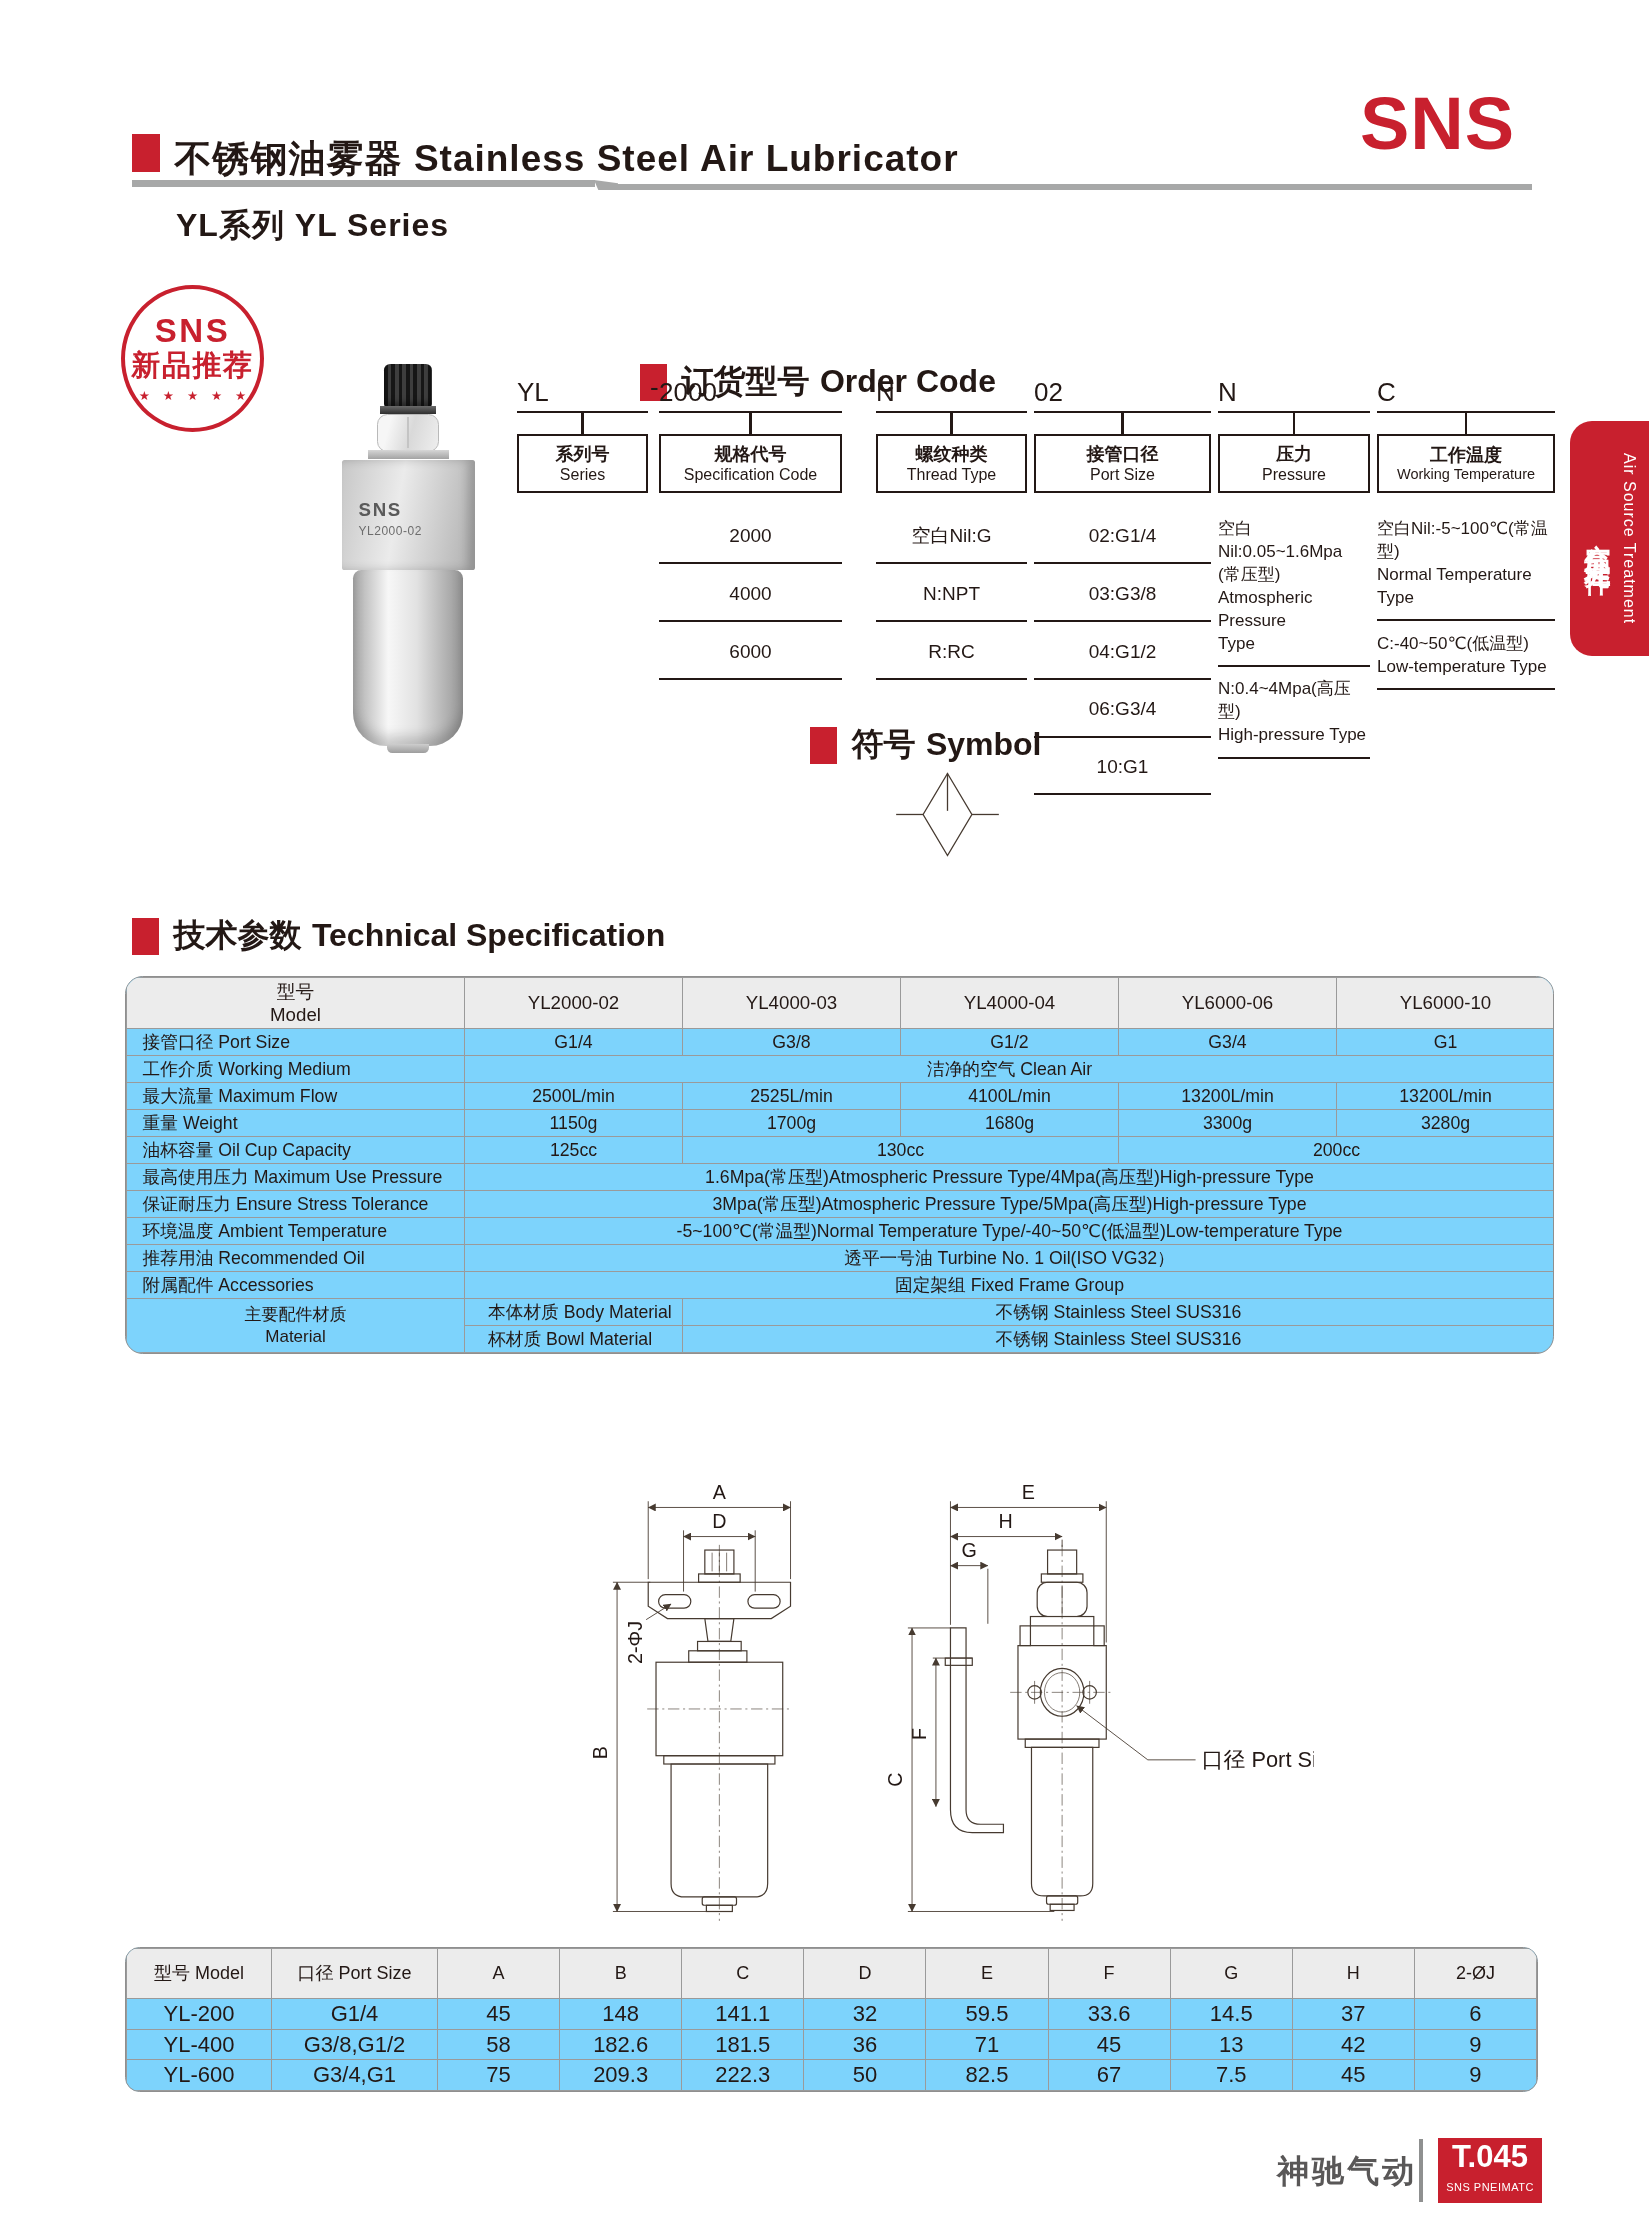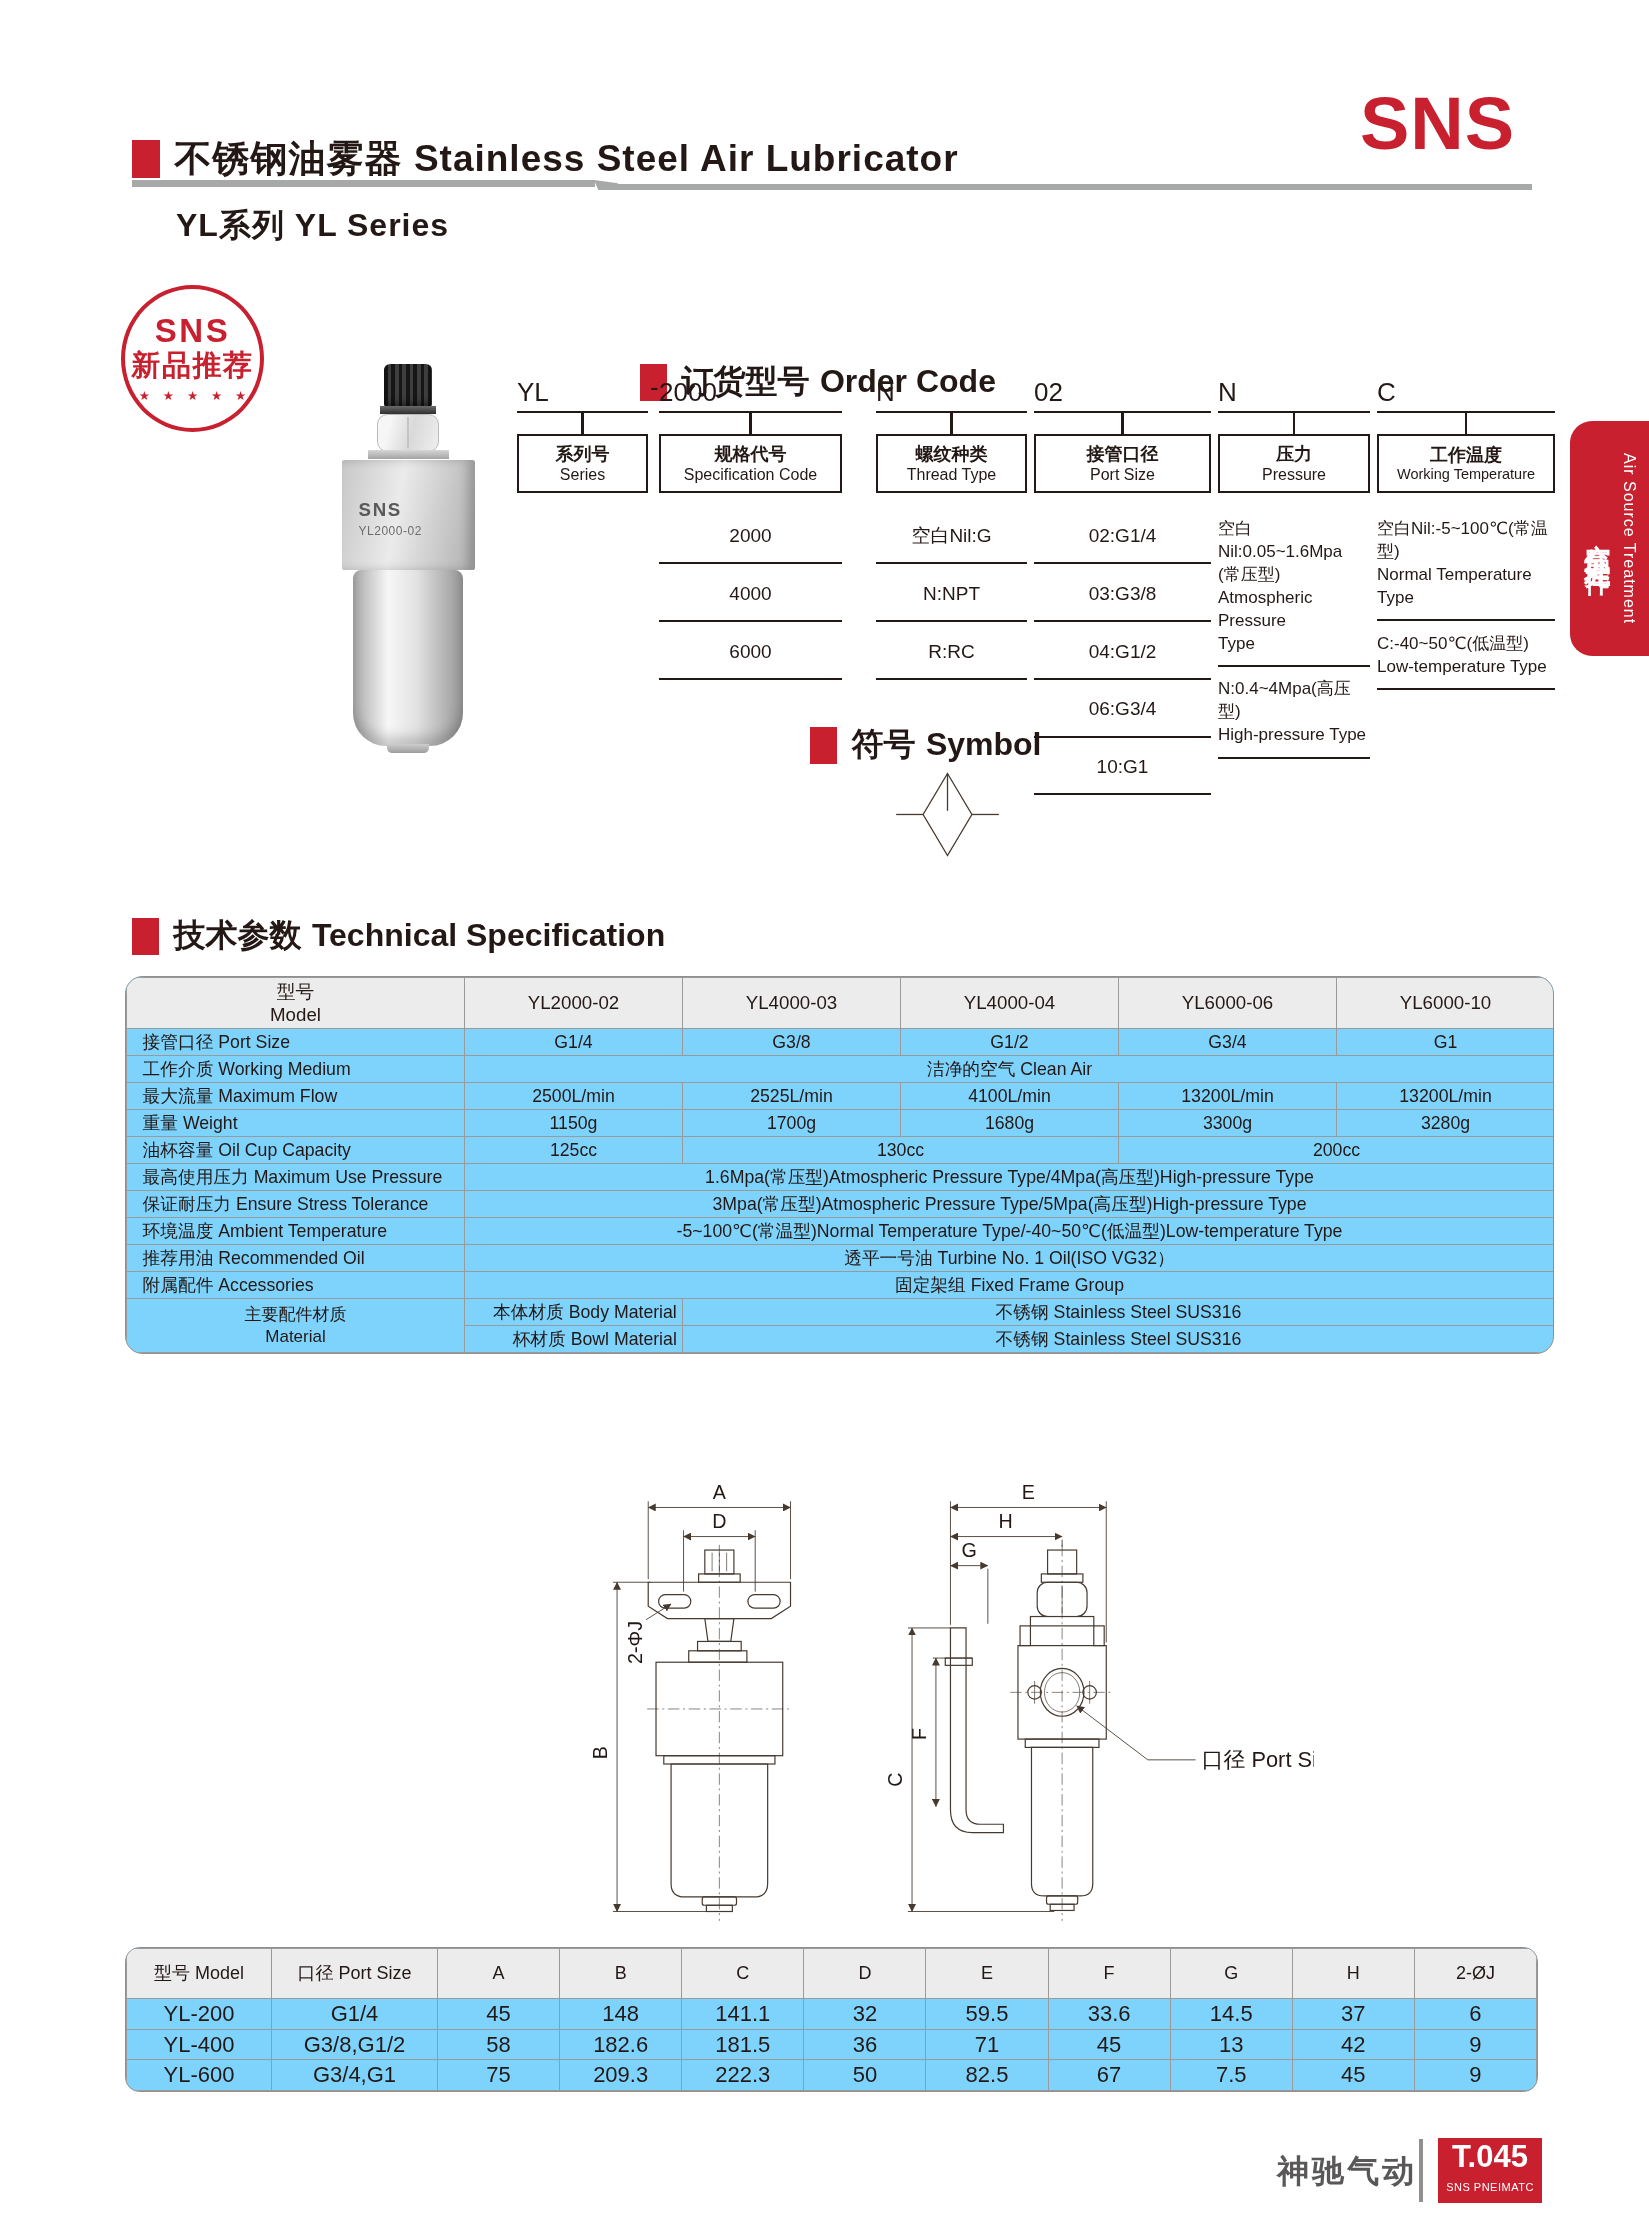--- a/index.html
+++ b/index.html
@@ -9,21 +9,21 @@
     --tline:#8F8F8F;
     --hbg:#ECECEC;
     --fgray:#595757;
   }
   *{margin:0;padding:0;box-sizing:border-box}
   html,body{background:#fff}
   body{font-family:"Liberation Sans","DejaVu Sans",sans-serif;color:var(--ink)}
   .page{position:relative;width:1650px;height:2239px;background:#ffffff;overflow:hidden}
 
   
-  .main-title{position:absolute;left:132px;top:134px;display:flex;align-items:center;gap:14.5px}
+  .main-title{position:absolute;left:132px;top:134px;display:flex;align-items:flex-start;gap:14.5px}
   .rsq{width:28px;height:38px;background:var(--accent);flex:0 0 auto}
   .main-title .t{font-size:37px;font-weight:600;letter-spacing:1px;white-space:nowrap}
   .main-title .t .en{margin-left:11.4px}
   .sns-logo{position:absolute;left:1360px;top:87px;font-size:74px;font-weight:900;color:var(--accent);letter-spacing:1px;line-height:1}
   .rule-a{position:absolute;left:132px;top:180px;width:463px;height:6.8px;background:var(--rule)}
   .rule-step{position:absolute;left:594px;top:180px;width:24px;height:10px;background:var(--rule);clip-path:polygon(0 0,100% 32%,100% 100%,18% 100%)}
   .rule-b{position:absolute;left:616px;top:184px;width:916px;height:6.2px;background:var(--rule)}
   .series-title{position:absolute;left:176px;top:204px;font-size:32px;font-weight:600;letter-spacing:1px}
 
   
@@ -82,21 +82,21 @@
   .tbl-wrap{position:absolute;background:#7dd3fc;border:1.6px solid var(--tline);overflow:hidden}
   table.ctab{width:100%;border-collapse:collapse;table-layout:fixed;font-size:17.7px;color:var(--ink)}
   table.ctab th,table.ctab td{border:1px solid #9a9a9a;text-align:center;font-weight:400;padding:1px 5.2px;line-height:1.25}
   table.ctab thead th{background:var(--hbg)}
 
   .spec-wrap{left:125px;top:976px;width:1429px;border-radius:17.7px}
   .spec thead th{height:51px;font-size:18.7px}
   .spec td{height:27px}
   .spec td.lbl{text-align:left;padding-left:15.6px}
   .spec td.grp{font-size:17px}
-  .spec td.sub{text-align:right;padding-left:2px}
+  .spec td.sub{text-align:left;padding-left:23px}
 
   .dimt-wrap{left:125px;top:1947px;width:1413px;border-radius:14.5px}
   .dimt thead th{height:50px;font-size:18px}
   .dimt td{height:30px;font-size:22px}
 
   
   .dim-svg{position:absolute;left:535px;top:1468px}
   .dim-svg .body-ln{stroke:#463a30;stroke-width:2.3;fill:none}
   .dim-svg .thin{stroke:#463a30;stroke-width:1.3;fill:none}
   .dim-svg .dim{stroke:#463a30;stroke-width:1.7;fill:none}

